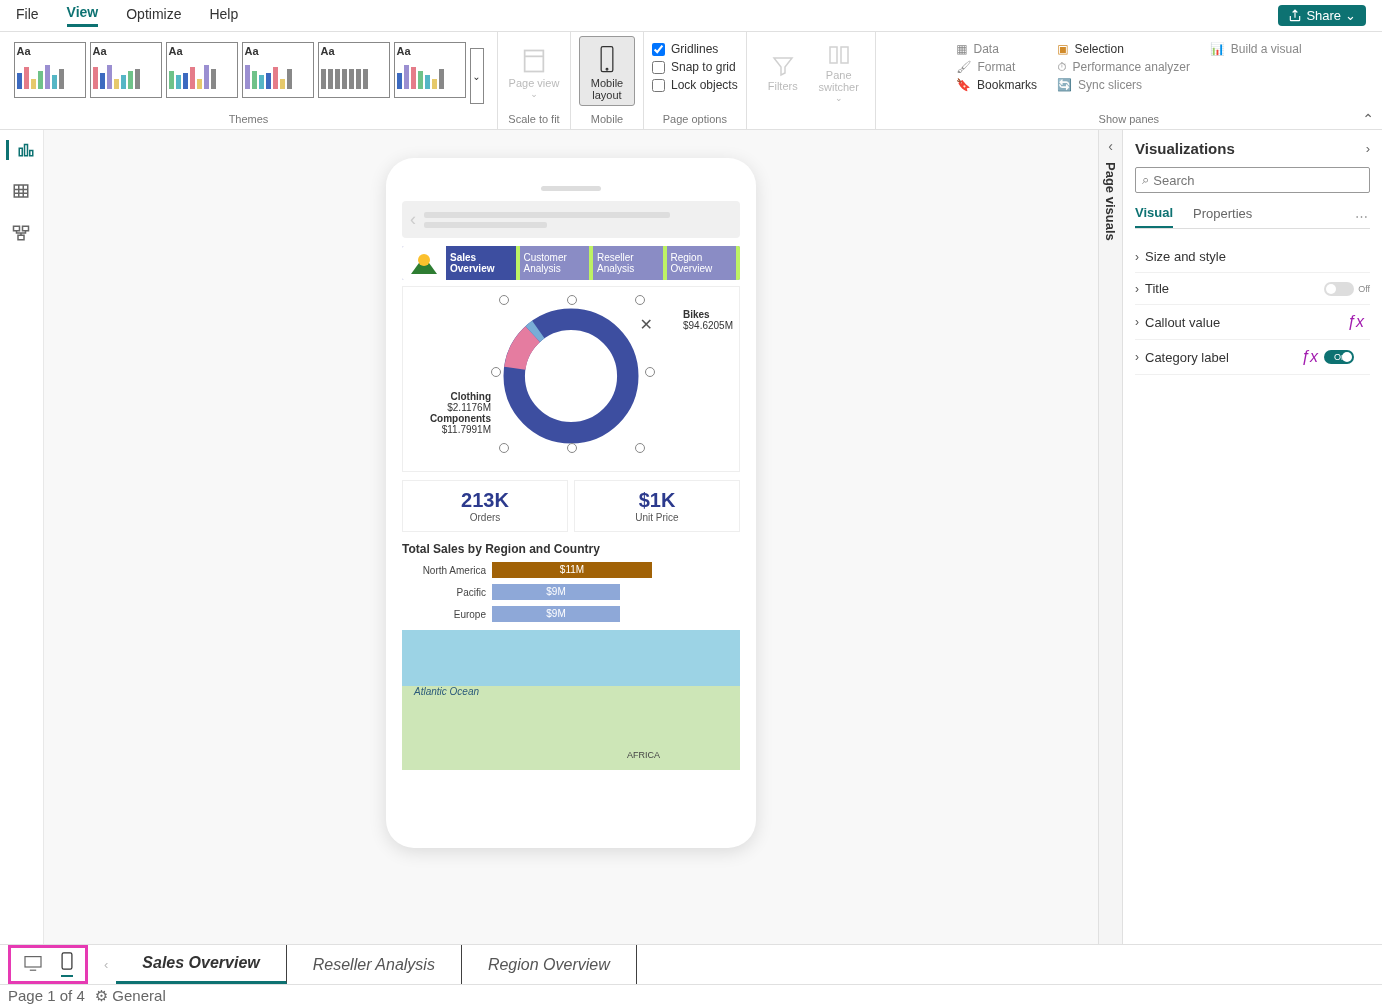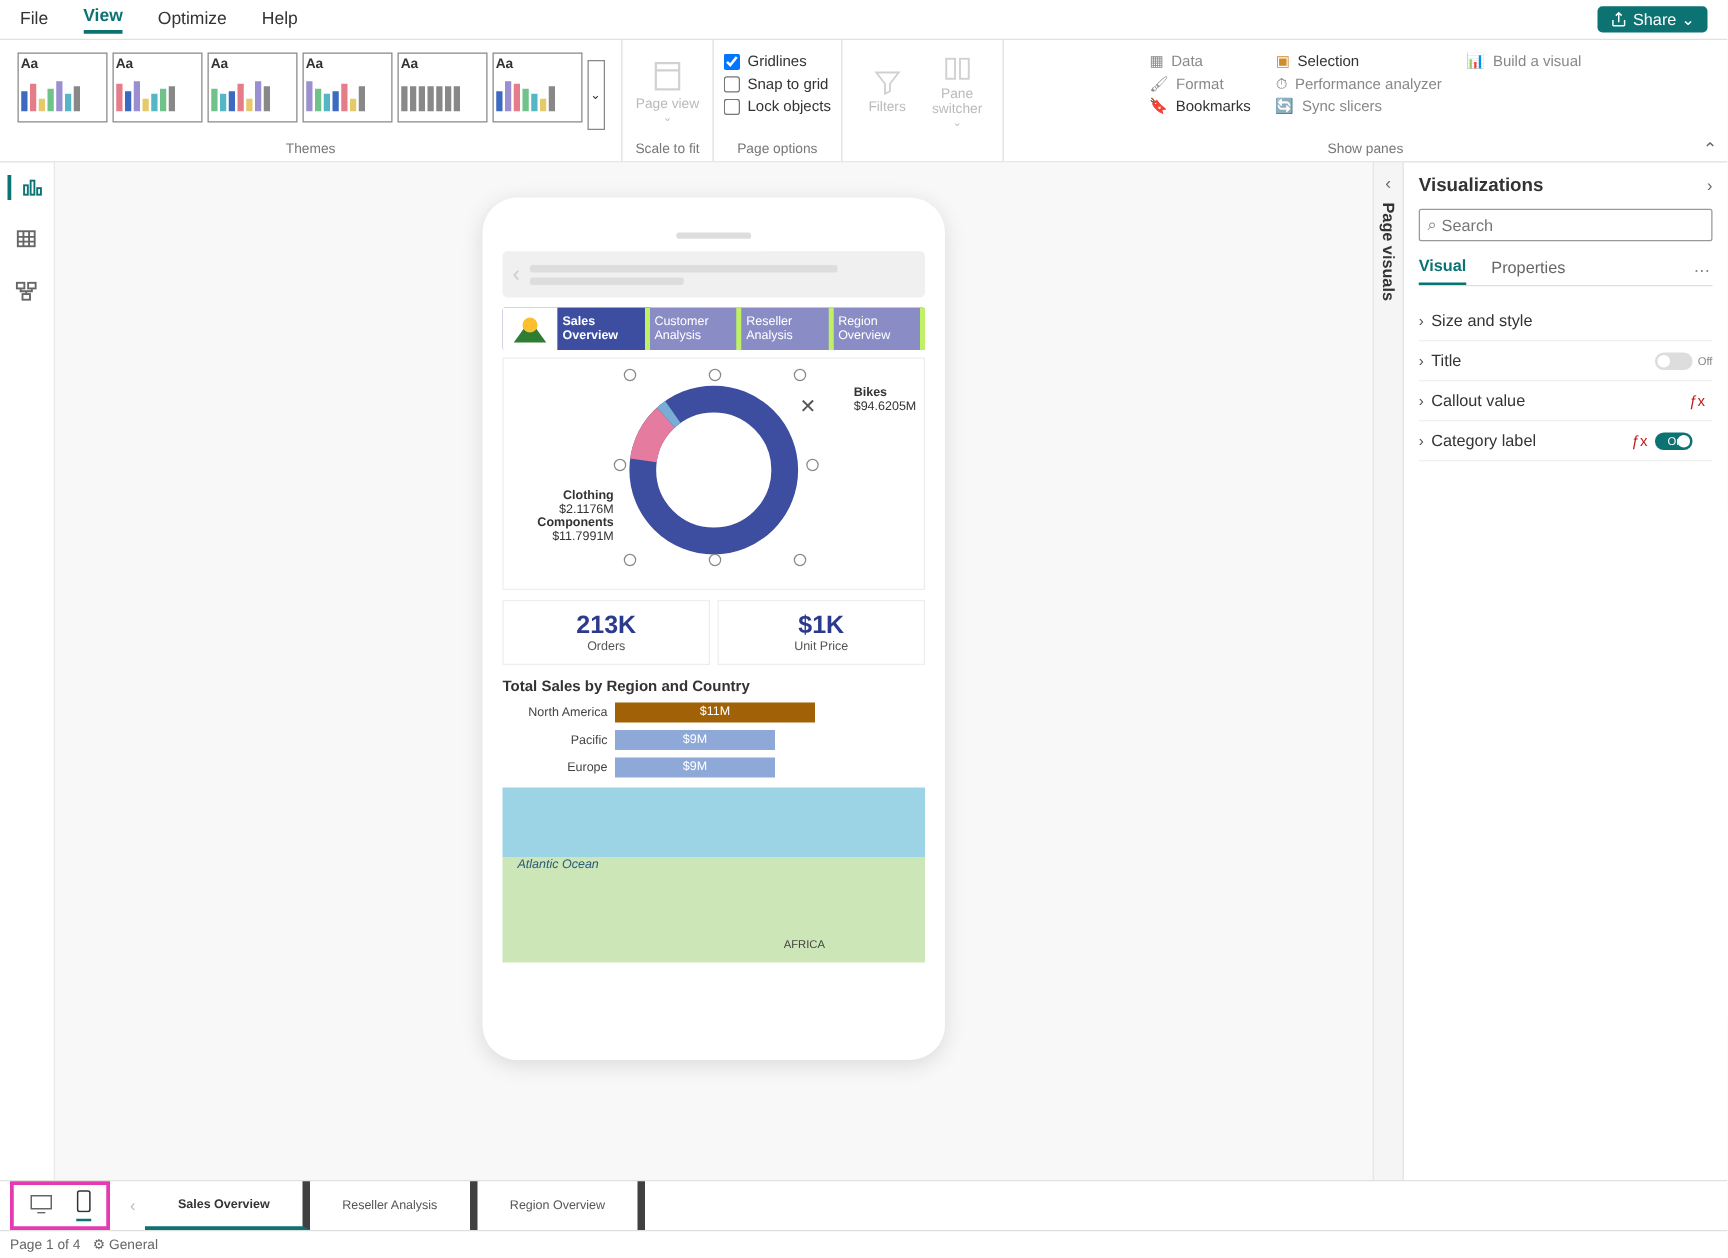--- a/index.html
+++ b/index.html
@@ -79,37 +79,37 @@
 .rp-head { display:flex; align-items:center; justify-content:space-between; margin-bottom:10px; }
 .rp-head h3 { font-size:15px; font-weight:600; }
 .search-box { display:flex; align-items:center; border:1px solid #999; padding:4px 6px; border-radius:2px; margin-bottom:12px;}
 .search-box input { border:0; outline:0; width:100%; font-size:13px;}
 .rp-tabs { display:flex; gap:20px; border-bottom:1px solid #ddd; margin-bottom:12px; align-items:center;}
 .rp-tabs .t { padding-bottom:6px; font-size:13px; color:#666; cursor:pointer;}
 .rp-tabs .t.act { color:#0d7272; border-bottom:2px solid #0d7272; font-weight:600;}
 .rp-tabs .more { margin-left:auto; color:#888; letter-spacing:2px;}
 .prop-row { display:flex; align-items:center; padding:8px 0; border-bottom:1px solid #f0f0f0; font-size:13px;}
 .prop-row .chev2 { margin-right:6px; font-size:12px; color:#555; transform:rotate(0);}
-.prop-row .fx { margin-left:auto; font-size:12px; color:#b91c1c; margin-right:6px;}
+.prop-row .fx { margin-left:auto; font-size:16px; color:#a21caf; margin-right:6px;font-style:italic;}
 .toggle { width:30px; height:14px; border-radius:7px; position:relative;}
 .toggle.off{background:#ddd;}
 .toggle.on{background:#0d7272;}
 .toggle .dot{width:10px;height:10px;background:#fff;border-radius:50%;position:absolute;top:2px;}
 .toggle.off .dot{left:2px;}
 .toggle.on .dot{right:2px;}
 .tog-lbl{font-size:9px;color:#888;margin-left:4px;}
 
 
 .page-tabs { display:flex; align-items:center; height:40px; border-top:1px solid #e0e0e0; }
 .view-mode-box{border:3px solid #e63ab3; display:flex; align-items:center; padding:4px 12px; margin:0 8px; gap:18px;}
-.pt-tab{padding:0 26px; height:100%; display:flex; align-items:center; font-size:10px; border-right:6px solid #404040; color:#555; cursor:pointer;}
+.pt-tab{padding:0 26px; height:100%; display:flex; align-items:center; font-size:16px; border-right:1px solid #404040; color:#555; cursor:pointer;font-style:italic;}
 .pt-tab.act{font-weight:600;color:#333;border-bottom:3px solid #0d7272;}
 .pt-nav{padding:0 8px;color:#bbb;cursor:pointer;}
 
-.statusbar { height:22px; border-top:1px solid #e0e0e0; padding:0 8px; display:flex; align-items:center; font-size:11px; color:#666; gap:10px;}
+.statusbar { height:22px; border-top:1px solid #e0e0e0; padding:0 8px; display:flex; align-items:center; font-size:15px; color:#666; gap:10px;}
 .small-ico{display:inline-flex;vertical-align:middle;}
 </style>
 </head>
 <body>
 
 <div class="menubar">
   <div class="menubar-item">File</div>
   <div class="menubar-item active">View</div>
   <div class="menubar-item">Optimize</div>
   <div class="menubar-item">Help</div>
@@ -207,20 +207,30 @@
       <svg width="28" height="28" viewBox="0 0 24 24" fill="none" stroke="#999" stroke-width="1.5">
           <rect x="4" y="3" width="16" height="18"></rect>
           <line x1="4" y1="8" x2="20" y2="8"></line>
         </svg>
       <span>Page view</span>
         <span style="font-size:9px">⌄</span>
     </div>
     <div class="ribbon-group-label">Scale to fit</div>
   </div>
 
+  <div class="ribbon-group">
+    <div class="rg-btn sel">
+      <svg width="22" height="30" viewBox="0 0 24 36" fill="none" stroke="#333" stroke-width="1.5">
+          <rect x="5" y="2" width="14" height="30" rx="2"></rect>
+          <circle cx="12" cy="29" r="1"></circle>
+        </svg>
+      <span>Mobile layout</span>
+    </div>
+    <div class="ribbon-group-label">Mobile</div>
+  </div>
 
   <div class="ribbon-group">
     <div class="page-opts">
       <label class="checkrow">
           <input type="checkbox" checked="" style="">
           <span>Gridlines</span>
         </label>
       <label class="checkrow">
           <input type="checkbox" style="">
           <span>Snap to grid</span>

